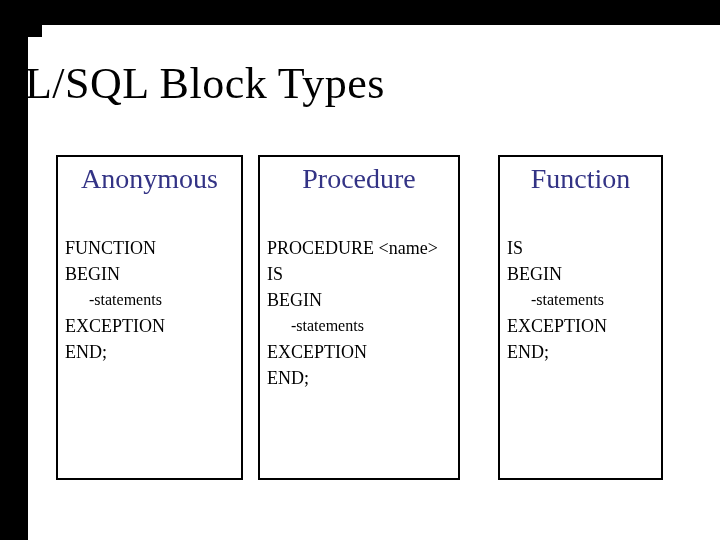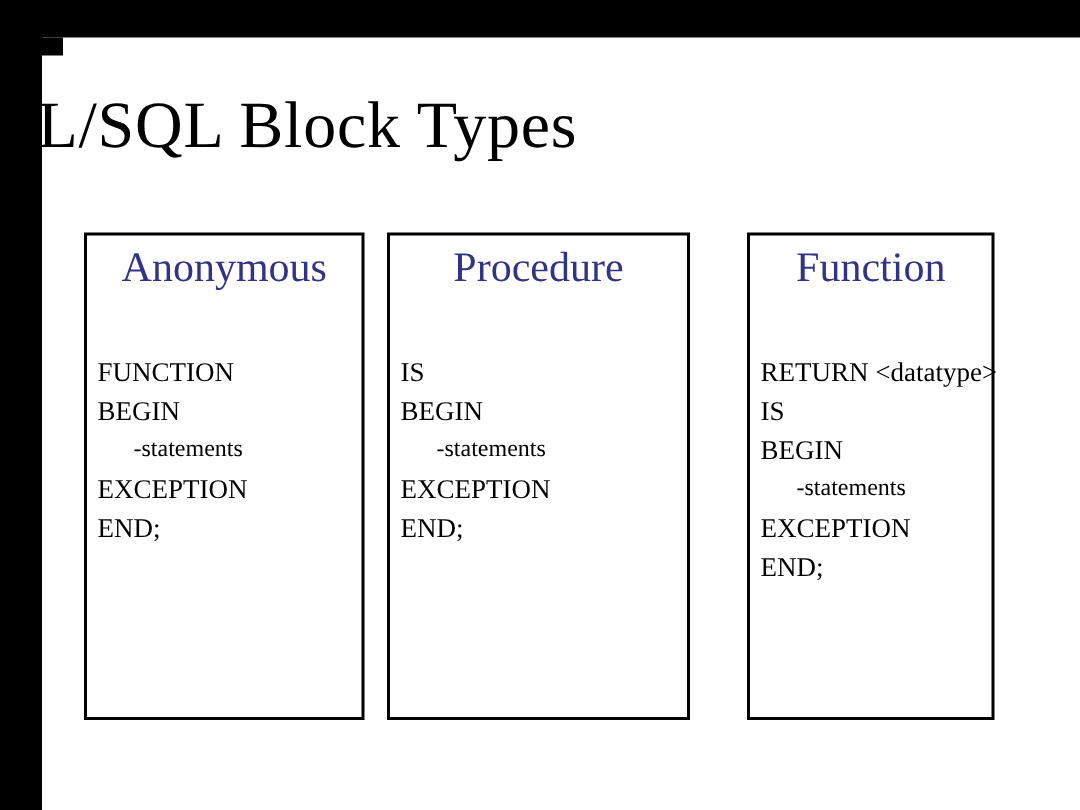--- a/index.html
+++ b/index.html
@@ -83,32 +83,32 @@
         <div class="code-line">BEGIN</div>
         <div class="code-line indented">-statements</div>
         <div class="code-line">EXCEPTION</div>
         <div class="code-line">END;</div>
       </div>
   </div>
 
   <div class="box box-procedure">
     <div class="box-heading">Procedure</div>
     <div class="box-code">
+        <div class="code-line">PROCEDURE &lt;name&gt;</div>
         <div class="code-line">IS</div>
         <div class="code-line">BEGIN</div>
         <div class="code-line indented">-statements</div>
         <div class="code-line">EXCEPTION</div>
         <div class="code-line">END;</div>
       </div>
   </div>
 
   <div class="box box-function">
     <div class="box-heading">Function</div>
     <div class="box-code">
-        <div class="code-line">RETURN &lt;datatype&gt;</div>
         <div class="code-line">IS</div>
         <div class="code-line">BEGIN</div>
         <div class="code-line indented">-statements</div>
         <div class="code-line">EXCEPTION</div>
         <div class="code-line">END;</div>
       </div>
   </div>
 
 </div>
 

